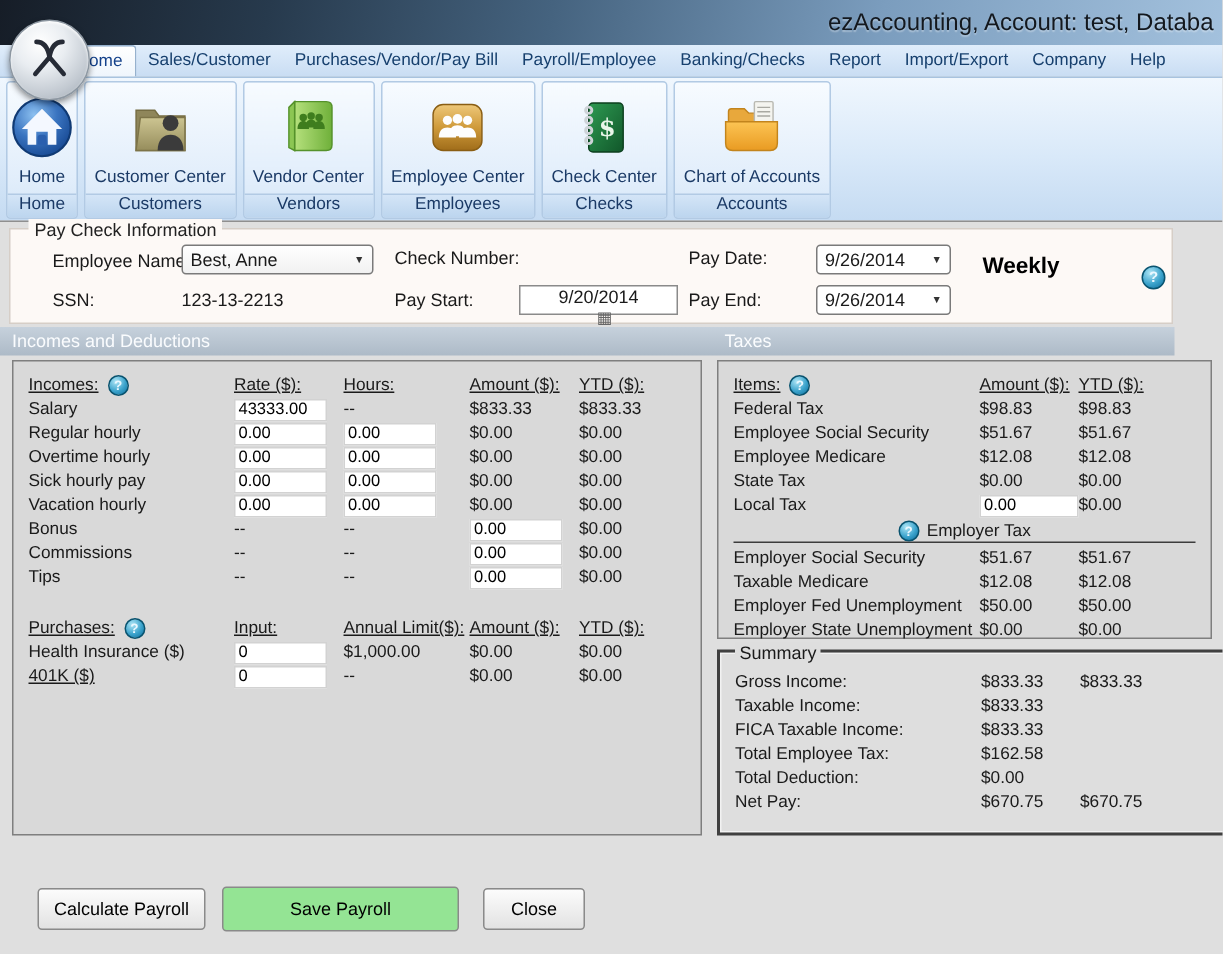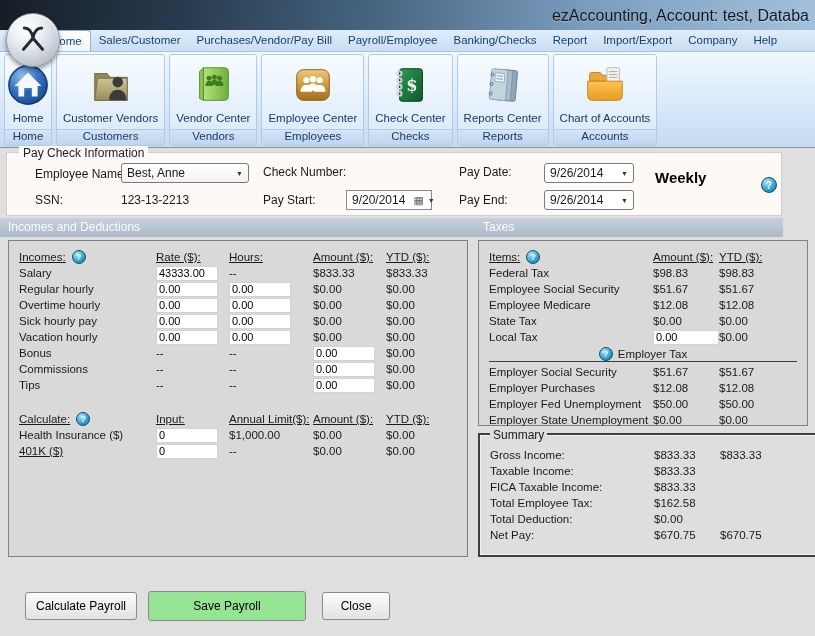--- a/index.html
+++ b/index.html
@@ -149,21 +149,21 @@
               <stop offset="0" stop-color="#cdc592"></stop>
               <stop offset="1" stop-color="#968d5c"></stop>
             </linearGradient>
           </defs>
           <path d="M7 12 h13 l3 4 h18 v24 H7 Z" fill="#8f865a" stroke="#756c42"></path>
           <path d="M7 40 L10 17 H41 L41 40 Z" fill="url(#gc)" stroke="#7d7448"></path>
           <circle cx="31" cy="21" r="5.5" fill="#3b3b3b"></circle>
           <path d="M22 40 c0-8 4.5-11 9-11 s9 3 9 11 Z" fill="#3b3b3b"></path>
         </svg>
       </div>
-      <div class="tblabel">Customer Vendors</div>
+      <div class="tblabel">Customer Center</div>
       <div class="tbsub">Customers</div>
     </div>
     <div class="tbgroup">
       <div class="tbicon">
         <svg viewBox="0 0 48 48" width="46" height="46">
           <defs>
             <linearGradient id="gv" x1="0" y1="0" x2="1" y2="0">
               <stop offset="0" stop-color="#b5e07c"></stop>
               <stop offset="1" stop-color="#6fb03a"></stop>
             </linearGradient>
@@ -225,41 +225,20 @@
           </g>
           <text x="26" y="30" font-size="17" fill="#eaf6ea" font-weight="bold" text-anchor="middle" font-family="DejaVu Serif, serif">$</text>
         </svg>
       </div>
       <div class="tblabel">Check Center</div>
       <div class="tbsub">Checks</div>
     </div>
     <div class="tbgroup">
       <div class="tbicon">
         <svg viewBox="0 0 48 48" width="46" height="46">
-          <g transform="rotate(5 24 24)">
-            <rect x="23" y="8" width="15" height="32" rx="2" fill="#8fa6b8" stroke="#6d8699"></rect>
-            <rect x="18" y="8" width="15" height="32" rx="2" fill="#a6bccb" stroke="#7e97a9"></rect>
-            <rect x="11" y="8" width="17" height="32" rx="2" fill="#c2d4e0" stroke="#8aa3b5"></rect>
-            <rect x="15" y="12" width="10" height="9" fill="#eef4f8" stroke="#9ab0c0"></rect>
-            <line x1="16.5" y1="15" x2="23.5" y2="15" stroke="#7f98ab"></line>
-            <line x1="16.5" y1="18" x2="23.5" y2="18" stroke="#7f98ab"></line>
-            <g fill="none" stroke="#5f7888">
-              <circle cx="12" cy="14" r="1.6"></circle>
-              <circle cx="12" cy="24" r="1.6"></circle>
-              <circle cx="12" cy="34" r="1.6"></circle>
-            </g>
-          </g>
-        </svg>
-      </div>
-      <div class="tblabel">Reports Center</div>
-      <div class="tbsub">Reports</div>
-    </div>
-    <div class="tbgroup">
-      <div class="tbicon">
-        <svg viewBox="0 0 48 48" width="46" height="46">
           <defs>
             <linearGradient id="ga" x1="0" y1="0" x2="0" y2="1">
               <stop offset="0" stop-color="#fcc454"></stop>
               <stop offset="1" stop-color="#e99b22"></stop>
             </linearGradient>
           </defs>
           <path d="M8 20 v-7 q0-2 2-2 h9 l3 3 h8 v6 z" fill="#e8a83c" stroke="#c2841d"></path>
           <rect x="26" y="6" width="13" height="16" rx="1" fill="#f4f4ef" stroke="#b9b9b2"></rect>
           <line x1="28" y1="10" x2="37" y2="10" stroke="#a9a9a2"></line>
           <line x1="28" y1="13" x2="37" y2="13" stroke="#a9a9a2"></line>
@@ -286,21 +265,21 @@
     <span class="pi-lbl" style="left:452px; top:12px;">Pay Date:</span>
     <div class="combo" style="left:537px; top:10px; width:90px; background:#fff;">
       <span class="val">9/26/2014</span>
       <span class="arr">▼</span>
     </div>
     <span class="weekly" style="left:648px; top:16px;">Weekly</span>
 
     <span class="pi-lbl" style="left:28px; top:40px;">SSN:</span>
     <span class="pi-lbl" style="left:114px; top:40px;">123-13-2213</span>
     <span class="pi-lbl" style="left:256px; top:40px;">Pay Start:</span>
-    <div class="datepick" style="left:339px; top:37px; width:86px;">
+    <div class="datepick" style="left:339px; top:37px; width:106px;flex-direction:column;">
       <span>9/20/2014</span>
       <span class="cal">▦</span>
       <span class="arr">▼</span>
     </div>
     <span class="pi-lbl" style="left:452px; top:40px;">Pay End:</span>
     <div class="combo" style="left:537px; top:37px; width:90px; background:#fff;">
       <span class="val">9/26/2014</span>
       <span class="arr">▼</span>
     </div>
     <span class="help" style="position:absolute; left:754px; top:24px; width:16px; height:16px; font-size:10px;">?</span>
@@ -382,21 +361,21 @@
       <div class="g5">
         <span>Tips</span>
         <span>--</span>
         <span>--</span>
         <input class="fld" value="0.00" style="">
         <span>$0.00</span>
       </div>
       <div class="gap"></div>
       <div class="g5 hdr">
         <span class="hcell">
-          <span class="u">Calculate:</span>
+          <span class="u">Purchases:</span>
           <span class="help">?</span>
         </span>
         <span class="hcell">
           <span class="u">Input:</span>
         </span>
         <span class="hcell">
           <span class="u">Annual Limit($):</span>
         </span>
         <span class="hcell">
           <span class="u">Amount ($):</span>
@@ -461,21 +440,21 @@
       <div class="empdiv">
         <span class="help">?</span>
         <span>Employer Tax</span>
       </div>
       <div class="g3">
         <span>Employer Social Security</span>
         <span>$51.67</span>
         <span>$51.67</span>
       </div>
       <div class="g3">
-        <span>Employer Purchases</span>
+        <span>Taxable Medicare</span>
         <span>$12.08</span>
         <span>$12.08</span>
       </div>
       <div class="g3">
         <span>Employer Fed Unemployment</span>
         <span>$50.00</span>
         <span>$50.00</span>
       </div>
       <div class="g3">
         <span>Employer State Unemployment</span>

